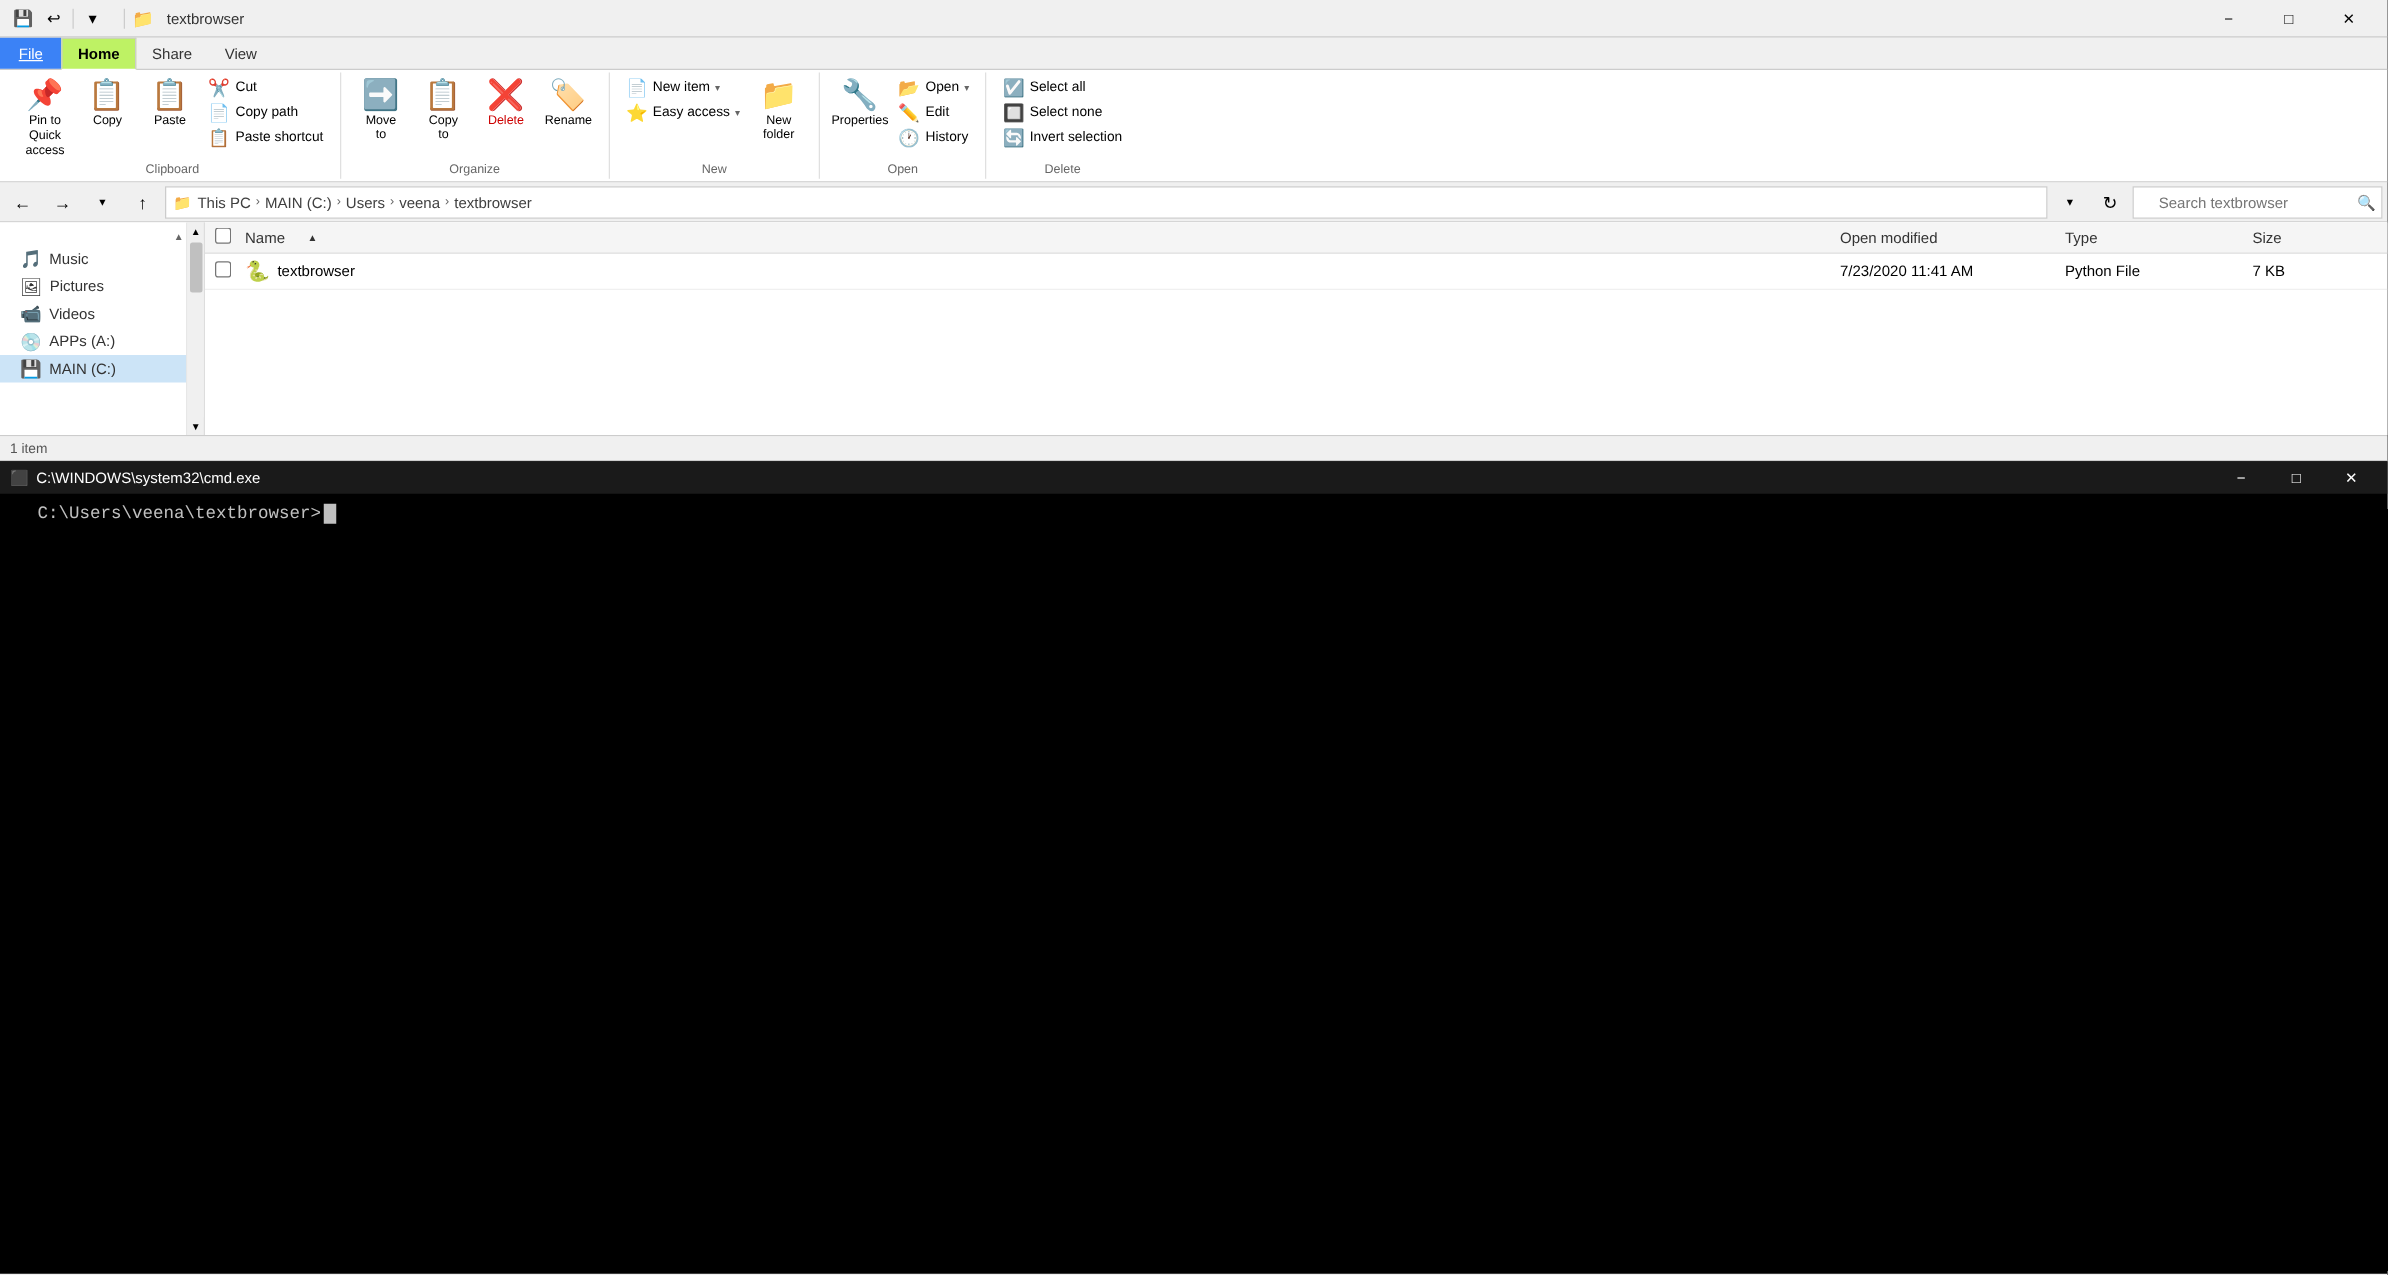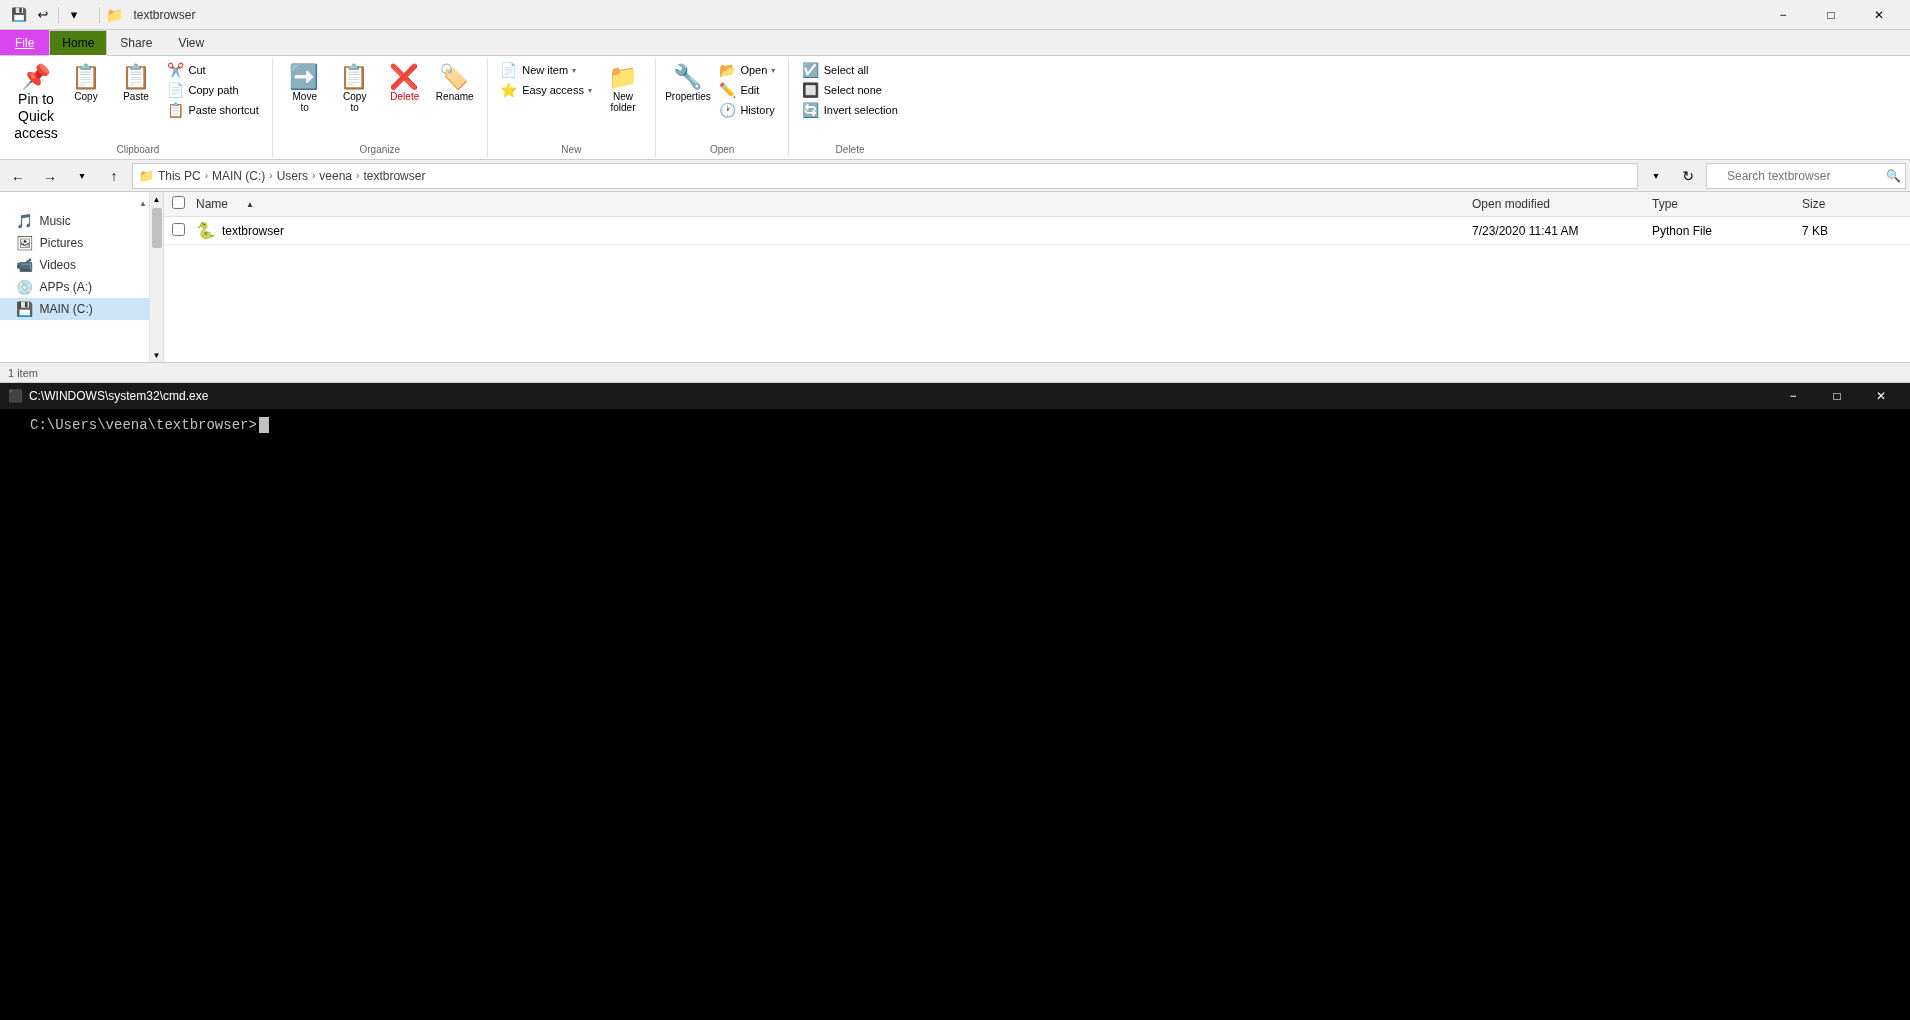--- a/index.html
+++ b/index.html
@@ -73,29 +73,29 @@
       cursor: pointer;
       font-size: 12px;
       color: #333;
       border: 1px solid transparent;
       border-bottom: none;
       height: 26px;
       display: flex;
       align-items: center;
     }
     .ribbon-tab.active {
-      background: #4d7c0f;
+      background: #bef264;
       border-color: #ccc;
       border-bottom: 1px solid white;
       margin-bottom: -1px;
       color: #000;
-      font-weight: 400;
+      font-weight: 700;
     }
     .ribbon-tab.file-tab {
-      background: #d946ef;
+      background: #3b82f6;
       color: white;
       padding: 12px 14px;
       text-decoration: underline;
     }
 
     
     .ribbon {
       background: white;
       border-bottom: 1px solid #ccc;
       display: flex;
@@ -375,21 +375,21 @@
   <div class="ribbon-tab">View</div>
 </div>
 
 <div class="ribbon">
 
   <div class="ribbon-group">
     <div class="ribbon-group-content">
 
       <button class="ribbon-btn-large">
         <span class="btn-icon">📌</span>
-        <span style="font-size:14px;line-height:1.2;">Pin to Quick<br>access</span>
+        <span style="font-size:10px;line-height:1.2;">Pin to Quick<br>access</span>
       </button>
 
       <button class="ribbon-btn-large">
         <span class="btn-icon">📋</span>
         <span>Copy</span>
       </button>
 
       <button class="ribbon-btn-large">
         <span class="btn-icon">📋</span>
         <span>Paste</span>

